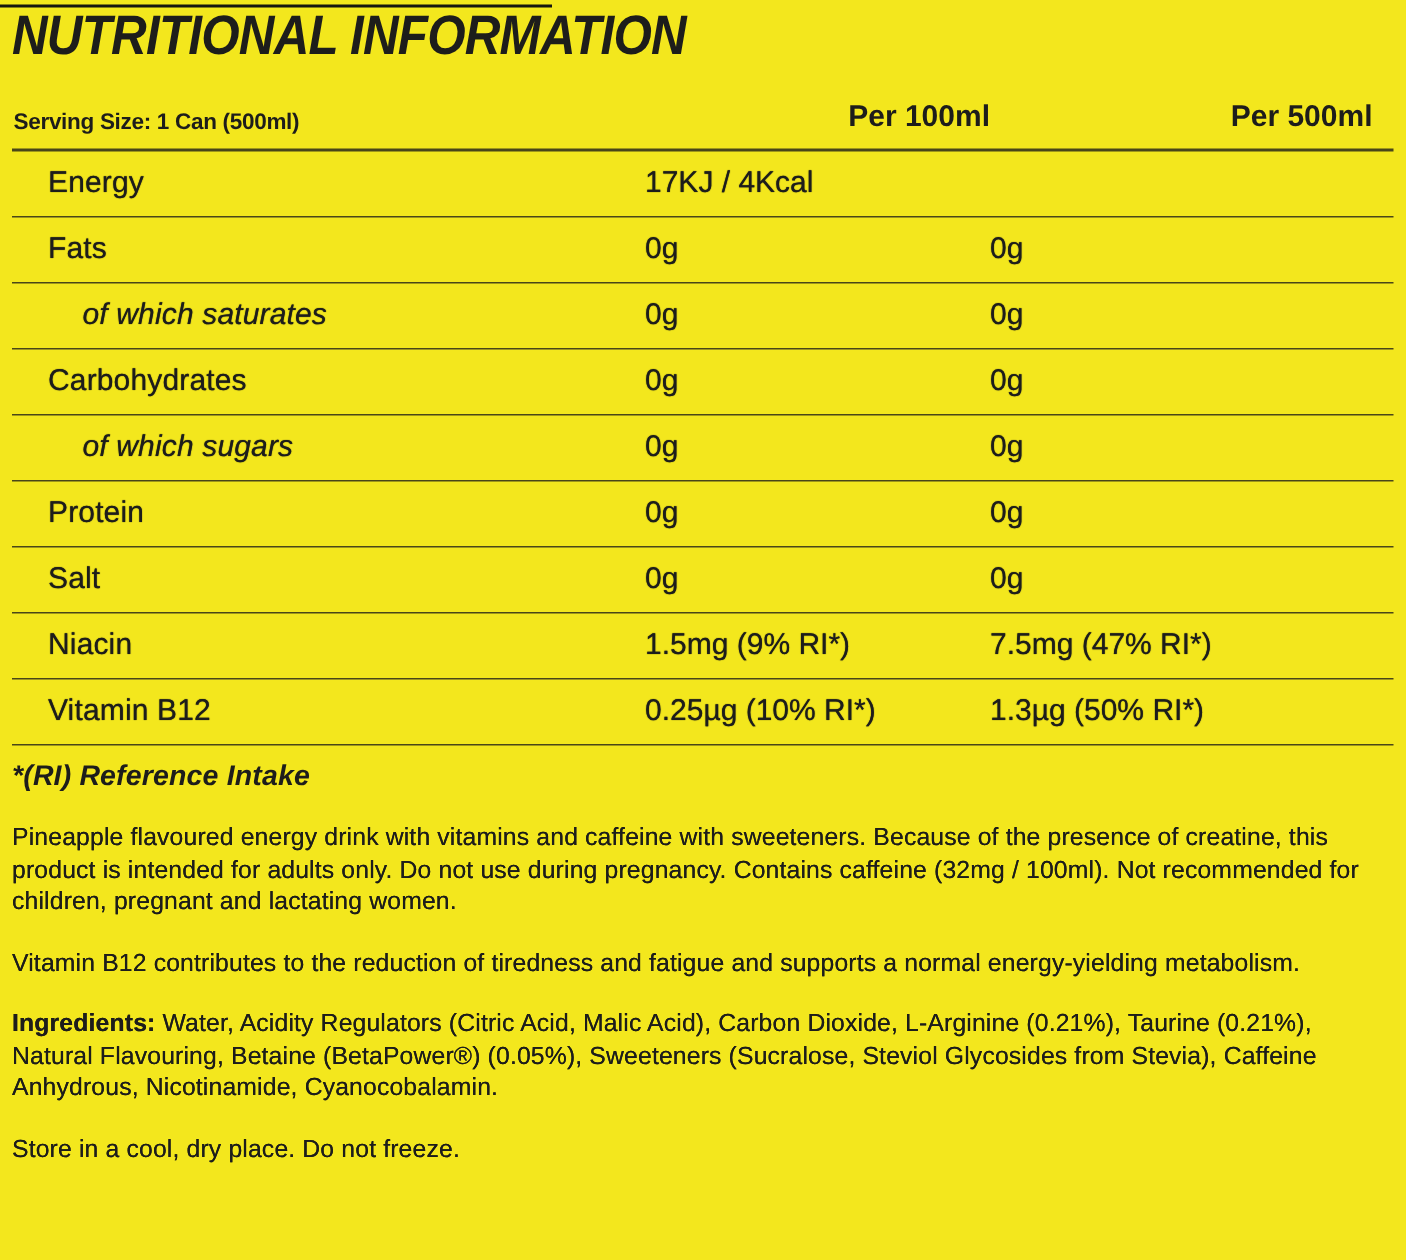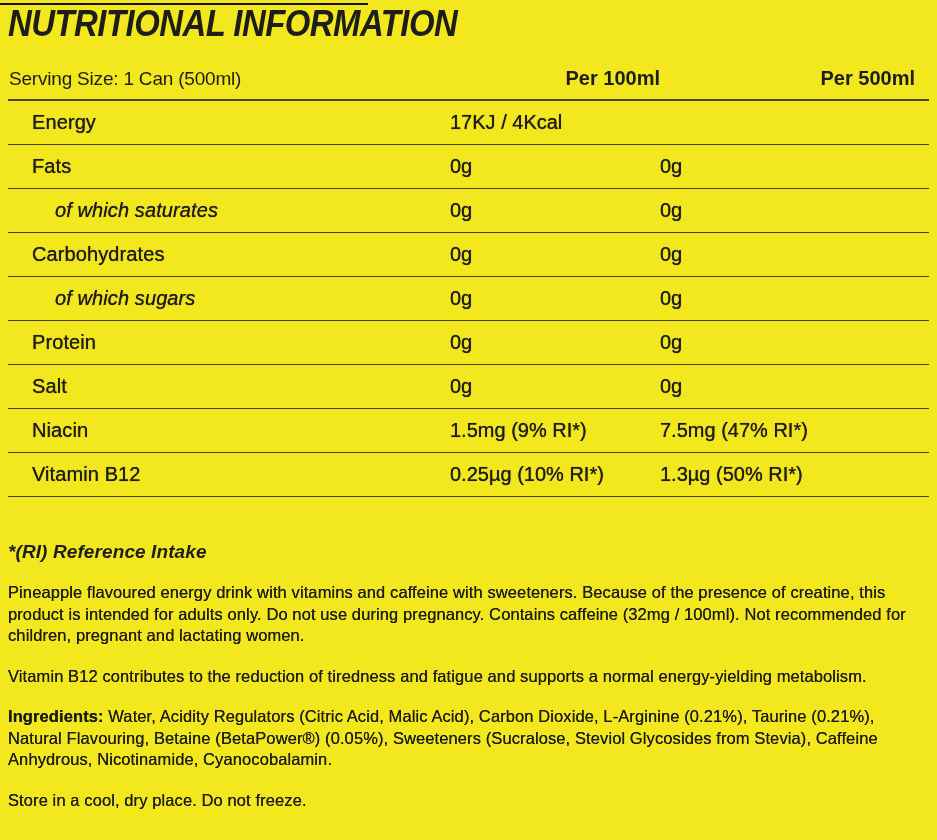--- a/index.html
+++ b/index.html
@@ -41,52 +41,53 @@
     grid-template-columns:1fr 210px 255px;
     padding-right:14px;
   }
   .thead{
     height:57px;
     align-items:end;
     padding-bottom:9px;
     border-bottom:2px solid var(--line);
   }
   .serving{
-    font-size:19px;
-    font-weight:400;
+    font-size:15px;
+    font-weight:700;
     letter-spacing:-0.2px;
     padding-left:1px;
   }
   .col-head{
     font-size:20px;
     font-weight:700;
     text-align:right;
   }
   .trow{
     height:44px;
     align-items:center;
     border-bottom:1.4px solid var(--line);
+    gap:20px;
   }
   .c-label{
     font-size:20px;
     padding-left:24px;
     text-shadow:0 0 0.7px var(--ink);
     letter-spacing:0.1px;
   }
   .trow.sub .c-label{
     padding-left:47px;
     font-style:italic;
   }
   .c-val{
     font-size:20px;
     text-align:left;
     text-shadow:0 0 0.7px var(--ink);
   }
   .ri-note{
-    margin-top:44px;
+    margin-top:10px;
     font-size:19px;
     font-weight:700;
     font-style:italic;
     letter-spacing:0.1px;
   }
   .para{
     margin-top:19px;
     font-size:16.5px;
     line-height:21.5px;
     letter-spacing:0.1px;

